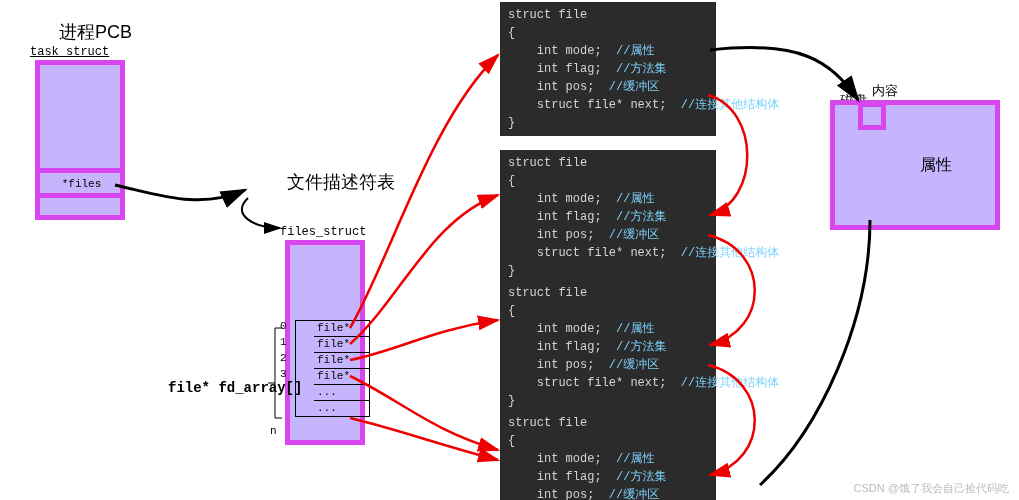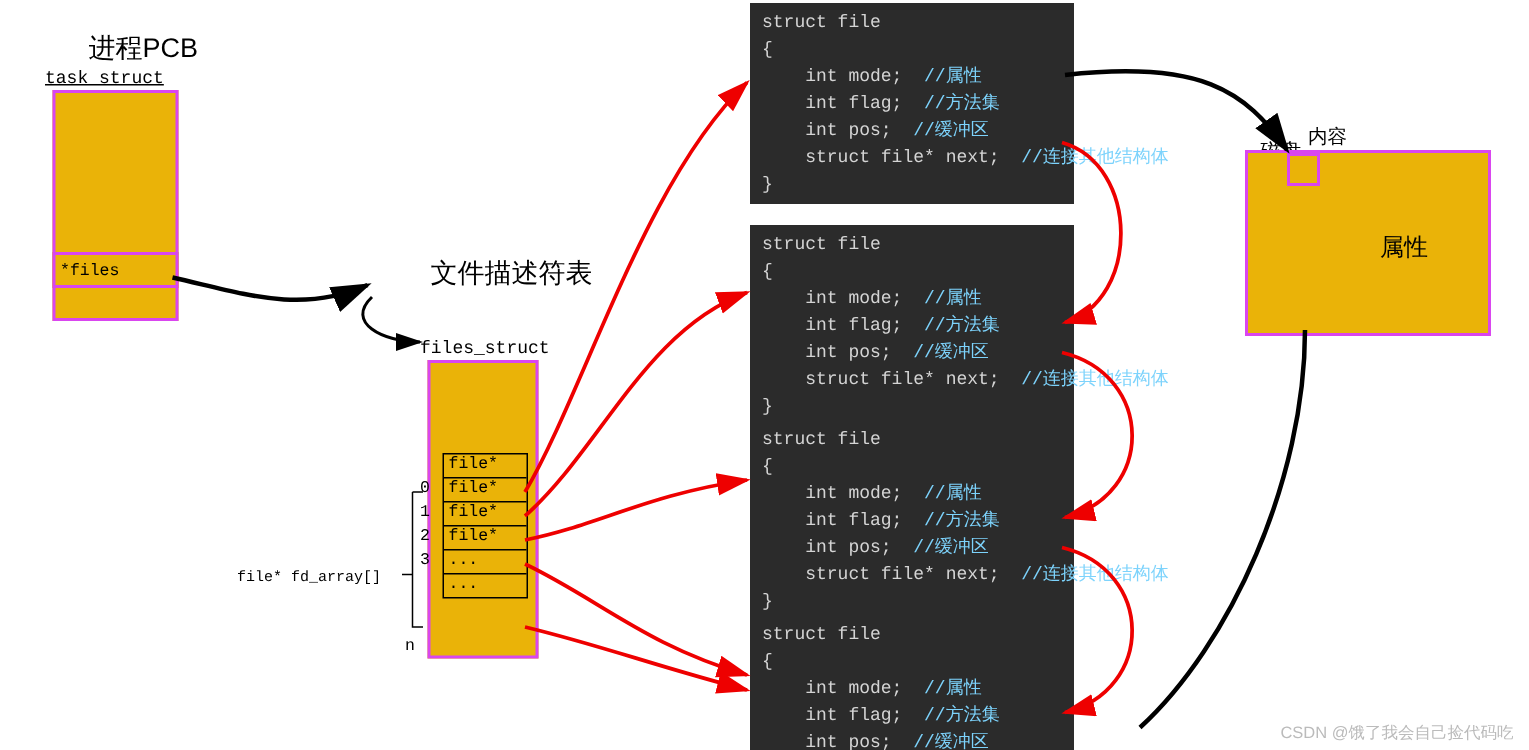--- a/index.html
+++ b/index.html
@@ -21,22 +21,23 @@
     font-size: 18px;
     font-weight: 500;
     margin-left: 39px;
   }
   .mono {
     font-family: "Courier New", monospace;
     font-size: 12px;
   }
   .box {
     position: absolute;
-    border: 2px solid #d946ef;
-    background: #eab308;
+    border: 5px solid #d946ef;
+    background: #c4b5fd;
+    text-align: center;
   }
   .code-box {
     position: absolute;
     background: #2b2b2b;
     color: #d4d4d4;
     font-family: "Courier New", monospace;
     font-size: 12px;
     padding: 4px 8px;
     line-height: 1.5;
     white-space: pre;
@@ -74,35 +75,35 @@
 <div class="box" style="left:35px; top:60px; width:80px; height:150px;"></div>
 <div class="box" style="left:35px; top:168px; width:80px; height:20px;">
   <span class="mono" style="font-size:11px; padding-left:3px;">*files</span>
 </div>
 
 <div class="label title" style="left:248px; top:170px;">文件描述符表</div>
 <div class="label mono" style="left:280px; top:225px;">files_struct</div>
 
 <div class="box" style="left:285px; top:240px; width:70px; height:195px;"></div>
 
-<div style="position:absolute; left:295px; top:302px; width:55px; border:1px solid #000;">
+<div style="position:absolute; left:295px; top:320px; width:55px; border:1px solid #000;padding-left:18px;">
   <div class="cell">file*</div>
   <div class="cell">file*</div>
   <div class="cell">file*</div>
   <div class="cell">file*</div>
   <div class="cell">...</div>
   <div class="cell">...</div>
 </div>
 
 <div class="label mono" style="left:280px; top:320px; font-size:11px;">0</div>
 <div class="label mono" style="left:280px; top:336px; font-size:11px;">1</div>
 <div class="label mono" style="left:280px; top:352px; font-size:11px;">2</div>
 <div class="label mono" style="left:280px; top:368px; font-size:11px;">3</div>
 <div class="label mono" style="left:270px; top:425px; font-size:11px;">n</div>
-<div class="label mono" style="left:158px; top:380px; font-size:10px;">file* fd_array[]</div>
+<div class="label mono" style="left:168px; top:380px; font-size:14px;font-weight:bold;">file* fd_array[]</div>
 
 <div class="code-box" style="left:500px; top:2px; width:200px;"><span>struct file</span>
 <span>{</span>
 <span>    int mode;</span>  <span class="comment">//属性</span>
 <span>    int flag;</span>  <span class="comment">//方法集</span>
 <span>    int pos;</span>  <span class="comment">//缓冲区</span>
 <span>    struct file* next;</span>  <span class="comment">//连接其他结构体</span>
 <span>}</span></div>
 
 <div class="code-box" style="left:500px; top:150px; width:200px;"><span>struct file</span>

